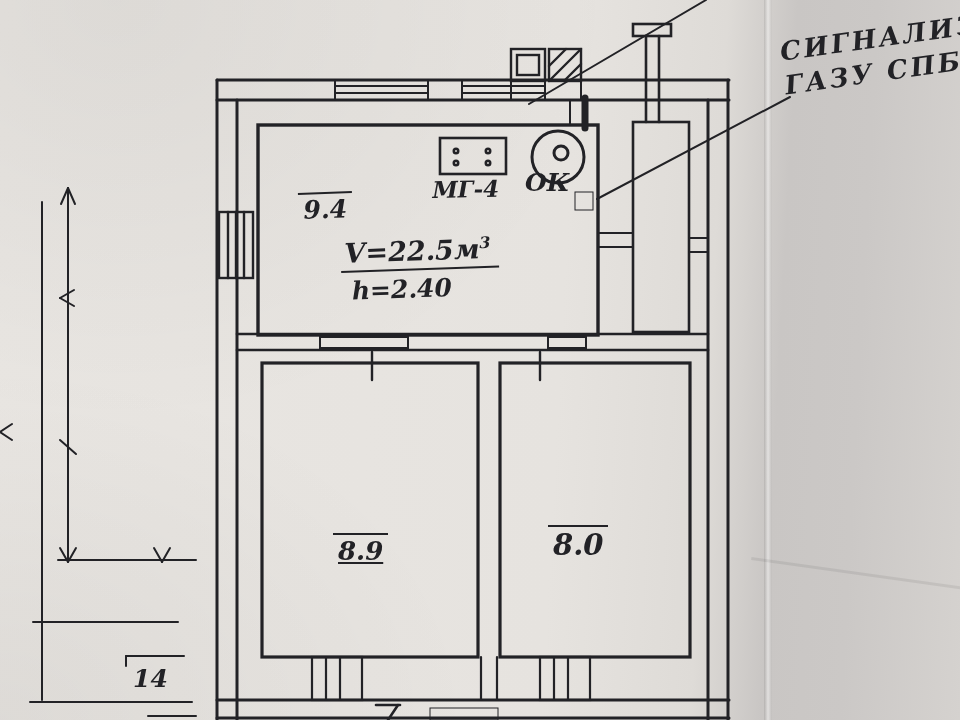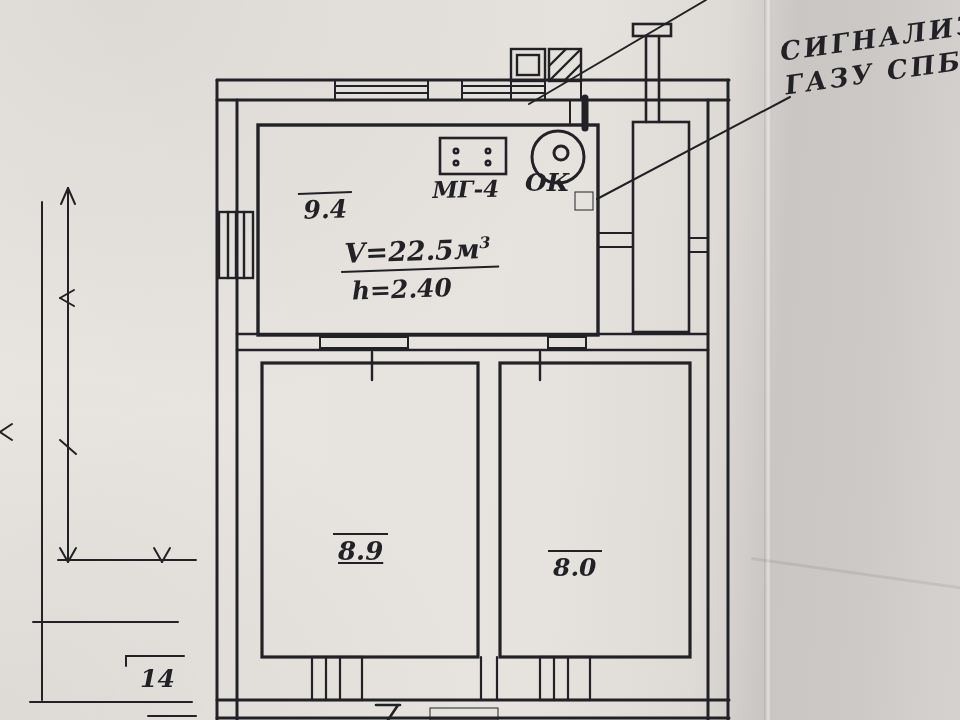--- a/index.html
+++ b/index.html
@@ -195,24 +195,24 @@
   </div>
 
   <div class="hw" style="left:432px; top:176px; font-size:23px; transform:rotate(-1deg);">МГ-4</div>
 
   <div class="hw" style="left:525px; top:168px; font-size:25px;">ОК</div>
 
   <div class="hw" style="left:333px; top:536px; font-size:26px;text-decoration:underline;">
     <span class="overline">8.9</span>
   </div>
 
-  <div class="hw" style="left:548px; top:553px; font-size:25px;">
+  <div class="hw" style="left:548px; top:528px; font-size:29px;">
     <span class="overline">8.0</span>
   </div>
 
-  <div class="hw" style="left:140px; top:664px; font-size:25px;font-style:italic;">14</div>
+  <div class="hw" style="left:133px; top:664px; font-size:25px;font-style:italic;">14</div>
 
   <div class="hw note" style="left:778px; top:36px; transform:rotate(-8deg);">
     <div>СИГНАЛИЗА</div>
     <div>ГАЗУ СПБ-1-</div>
   </div>
 
 </div>
 
 </body></html>

